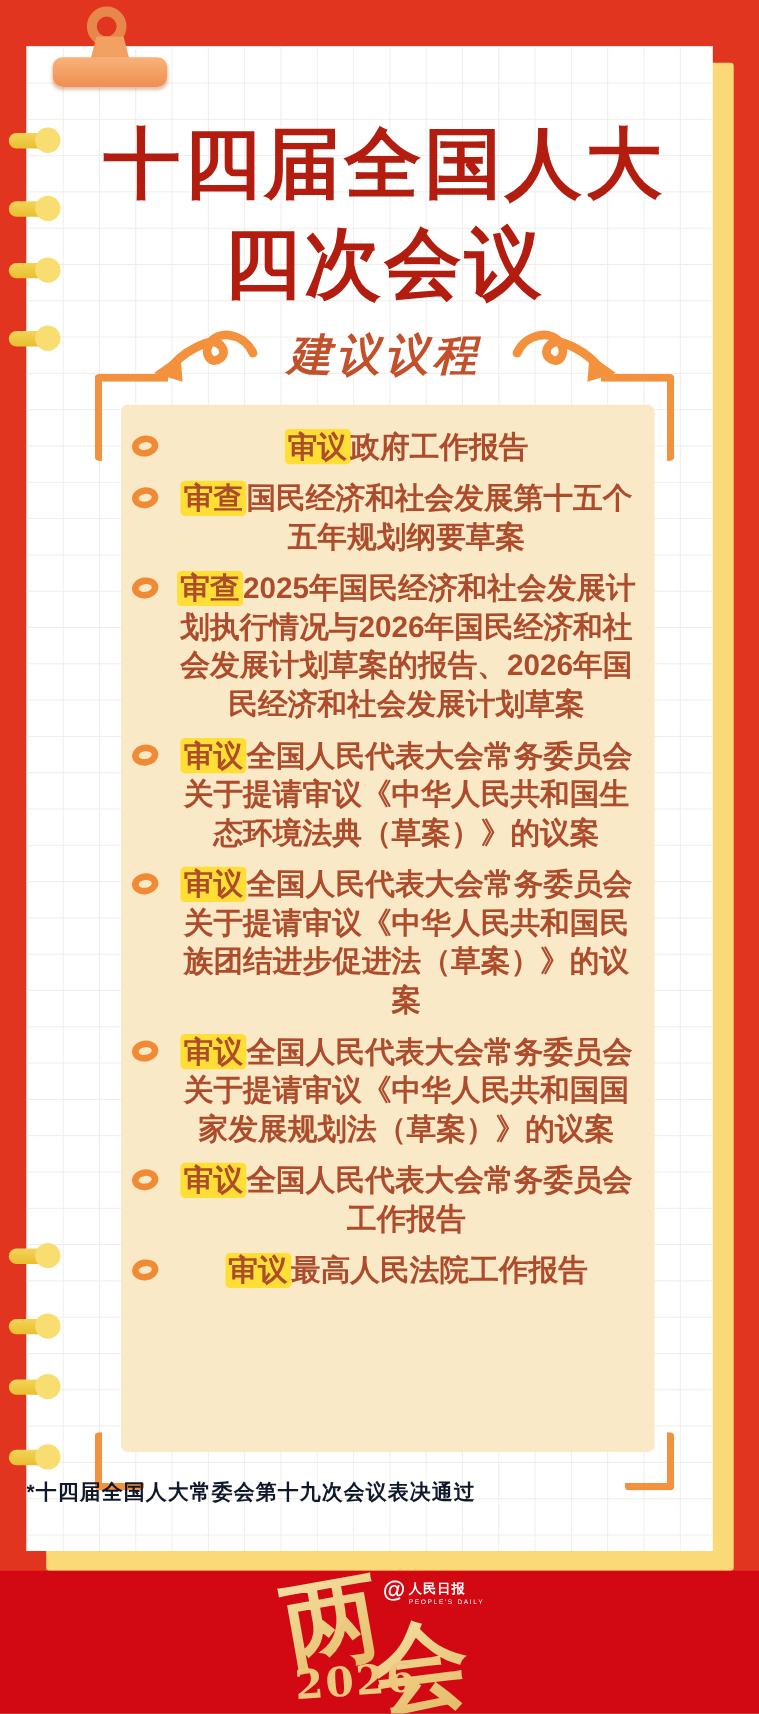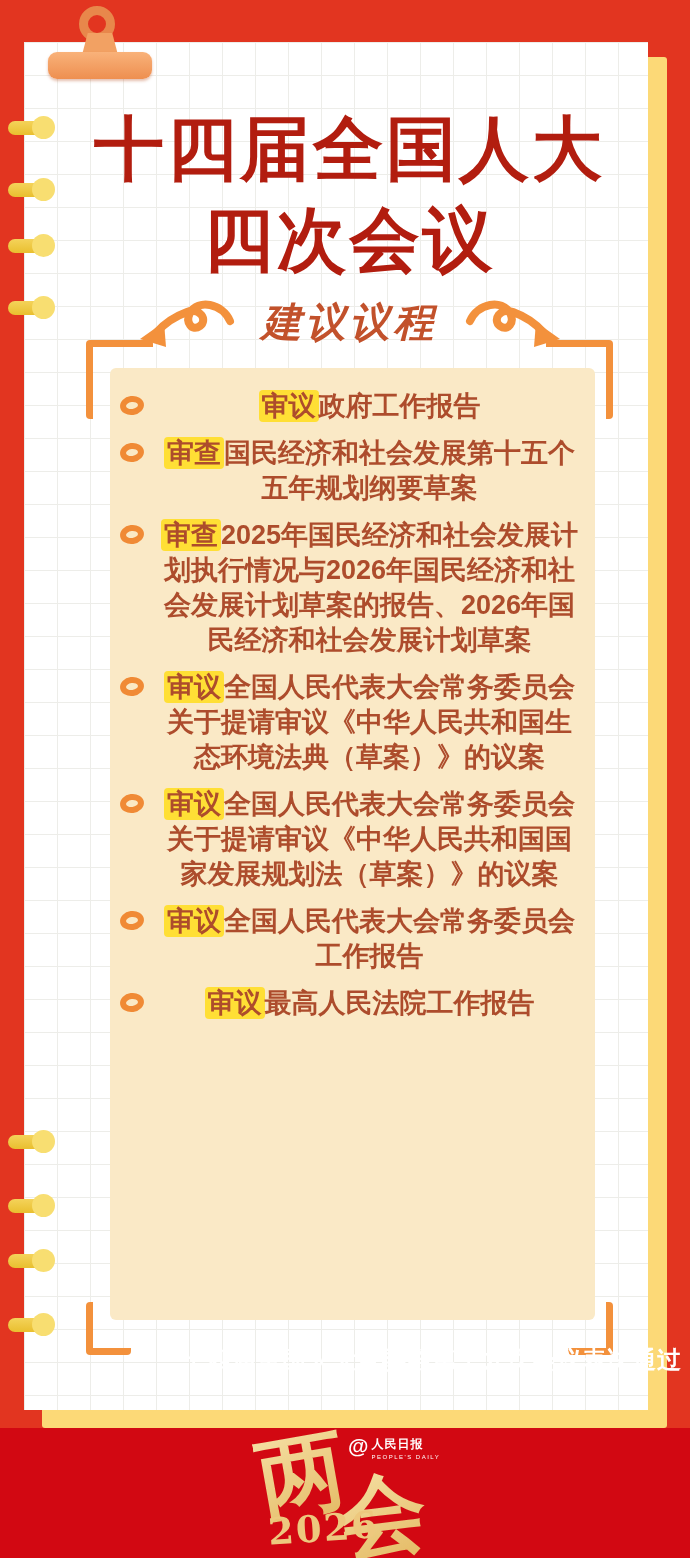--- a/index.html
+++ b/index.html
@@ -60,22 +60,22 @@
     padding:21px 12px 16px 8px;}
   .agenda-list{list-style:none;margin:0;padding:0;text-align:center;}
   .item{display:flex;align-items:flex-start;margin-bottom:12px;}
   .bullet{flex:0 0 24px;width:24px;height:19px;margin:7px 12px 0 2px;
     border:6px solid #F08A35;border-radius:50%;box-sizing:border-box;width:24px;
     transform:rotate(-8deg);}
   .item-text{margin:0;flex:1;color:#AD4C2C;font-size:27px;line-height:35px;
     font-weight:700;letter-spacing:0;}
   .item-text mark{background:#FFDF35;color:#AD4C2C;padding:1px 3px;border-radius:4px;}
   
-  .footnote{position:absolute;left:24px;right:42px;top:1344px;text-align:right;
-    color:#ffffff;font-size:24px;font-weight:700;letter-spacing:1px;}
+  .footnote{position:absolute;left:24px;right:42px;top:1344px;text-align:left;
+    color:#0f172a;font-size:19px;font-weight:700;letter-spacing:1px;}
   
   .footer{position:absolute;left:0;bottom:0;width:690px;height:130px;background:#D20812;}
   .brand{position:absolute;left:252px;top:2px;width:210px;height:128px;color:#EDC87E;}
   .brand-char{position:absolute;font-weight:700;
     font-family:"DejaVu Serif","Liberation Serif",serif;
     background:linear-gradient(160deg,#F7E5AC,#E2B55C);
     -webkit-background-clip:text;background-clip:text;color:transparent;}
   .char-liang{left:6px;top:-14px;font-size:88px;transform:rotate(-10deg);}
   .char-hui{left:86px;top:26px;font-size:88px;transform:rotate(-7deg);}
   .brand-year{position:absolute;left:16px;top:76px;font-size:37px;font-weight:700;
@@ -144,20 +144,24 @@
       <li class="item">
         <span class="bullet"></span>
         <p class="item-text"><mark>审查</mark><span>2025年国民经济和社会发展计划执行情况与2026年国民经济和社会发展计划草案的报告、2026年国民经济和社会发展计划草案</span></p>
       </li>
       <li class="item">
         <span class="bullet"></span>
         <p class="item-text"><mark>审议</mark><span>全国人民代表大会常务委员会关于提请审议《中华人民共和国生态环境法典（草案）》的议案</span></p>
       </li>
       <li class="item">
         <span class="bullet"></span>
+        <p class="item-text"><mark>审议</mark><span>全国人民代表大会常务委员会关于提请审议《中华人民共和国民族团结进步促进法（草案）》的议案</span></p>
+      </li>
+      <li class="item">
+        <span class="bullet"></span>
         <p class="item-text"><mark>审议</mark><span>全国人民代表大会常务委员会关于提请审议《中华人民共和国国家发展规划法（草案）》的议案</span></p>
       </li>
       <li class="item">
         <span class="bullet"></span>
         <p class="item-text"><mark>审议</mark><span>全国人民代表大会常务委员会工作报告</span></p>
       </li>
       <li class="item">
         <span class="bullet"></span>
         <p class="item-text"><mark>审议</mark><span>最高人民法院工作报告</span></p>
       </li>

